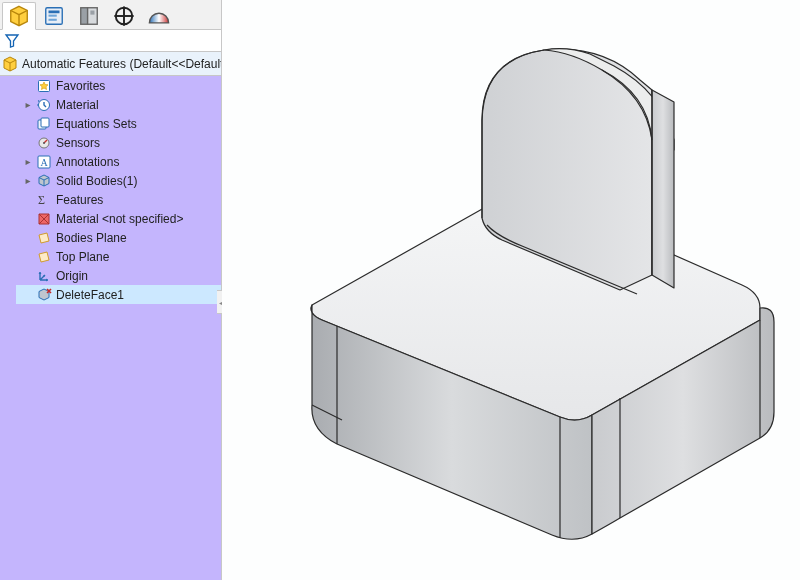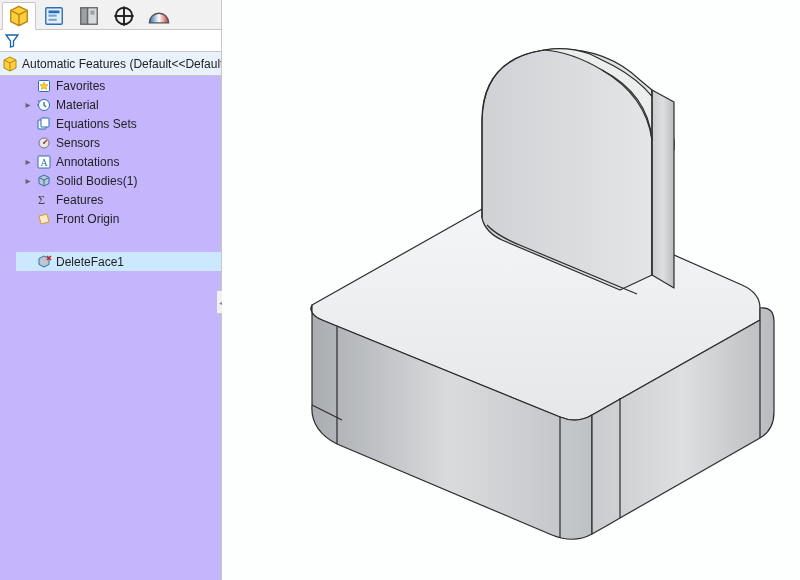--- a/index.html
+++ b/index.html
@@ -67,21 +67,20 @@
     padding-left: 16px;
   }
   .tree-row {
     height: 19px;
     display: flex; align-items: center;
     padding-left: 6px;
     white-space: nowrap;
   }
   .tree-row.selected {
     background: #cce8ff;
-    margin-top: 24px;
   }
   .expander {
     width: 12px; height: 12px;
     display: inline-flex; align-items: center; justify-content: center;
     margin-right: 2px;
     font-size: 10px; color: #666;
   }
   .expander.none { visibility: hidden; }
   .row-icon {
     width: 16px; height: 16px;
@@ -256,24 +255,53 @@
             <svg class="icon" viewBox="0 0 16 16">
               <text x="2" y="12" font-size="12" font-family="serif" fill="#444">Σ</text>
             </svg>
           </span>
           <span class="row-label">Features</span>
         </div>
         <div class="tree-row">
           <span class="expander none">·</span>
           <span class="row-icon">
             <svg class="icon" viewBox="0 0 16 16">
+              <path d="M3 3h10v10H3z" fill="#e66" stroke="#a33"></path>
+              <path d="M3 3l10 10M13 3L3 13" stroke="#a33"></path>
+            </svg>
+          </span>
+          <span class="row-label">Material &lt;not specified&gt;</span>
+        </div>
+        <div class="tree-row">
+          <span class="expander none">·</span>
+          <span class="row-icon">
+            <svg class="icon" viewBox="0 0 16 16">
               <path d="M3 5l8-2 2 8-8 2z" fill="#fdebc8" stroke="#d09b2c"></path>
             </svg>
           </span>
-          <span class="row-label">Front Origin</span>
+          <span class="row-label">Bodies Plane</span>
+        </div>
+        <div class="tree-row">
+          <span class="expander none">·</span>
+          <span class="row-icon">
+            <svg class="icon" viewBox="0 0 16 16">
+              <path d="M3 5l8-2 2 8-8 2z" fill="#fdebc8" stroke="#d09b2c"></path>
+            </svg>
+          </span>
+          <span class="row-label">Top Plane</span>
+        </div>
+        <div class="tree-row">
+          <span class="expander none">·</span>
+          <span class="row-icon">
+            <svg class="icon" viewBox="0 0 16 16">
+              <path d="M4 12V4M4 12h8M4 12l5-5" fill="none" stroke="#2a6fb5" stroke-width="1.4"></path>
+              <path d="M4 4l-1.5 2h3zM12 12l-2-1.5v3zM9 7l-2 .5 1.5 1.5z" fill="#2a6fb5"></path>
+            </svg>
+          </span>
+          <span class="row-label">Origin</span>
         </div>
         <div class="tree-row selected">
           <span class="expander none">·</span>
           <span class="row-icon">
             <svg class="icon" viewBox="0 0 16 16">
               <path d="M8 2l5 2.5v6L8 13l-5-2.5v-6z" fill="#bfc6cf" stroke="#2a6fb5"></path>
               <path d="M11 2l4 4M15 2l-4 4" stroke="#c62828" stroke-width="1.6"></path>
             </svg>
           </span>
           <span class="row-label">DeleteFace1</span>

